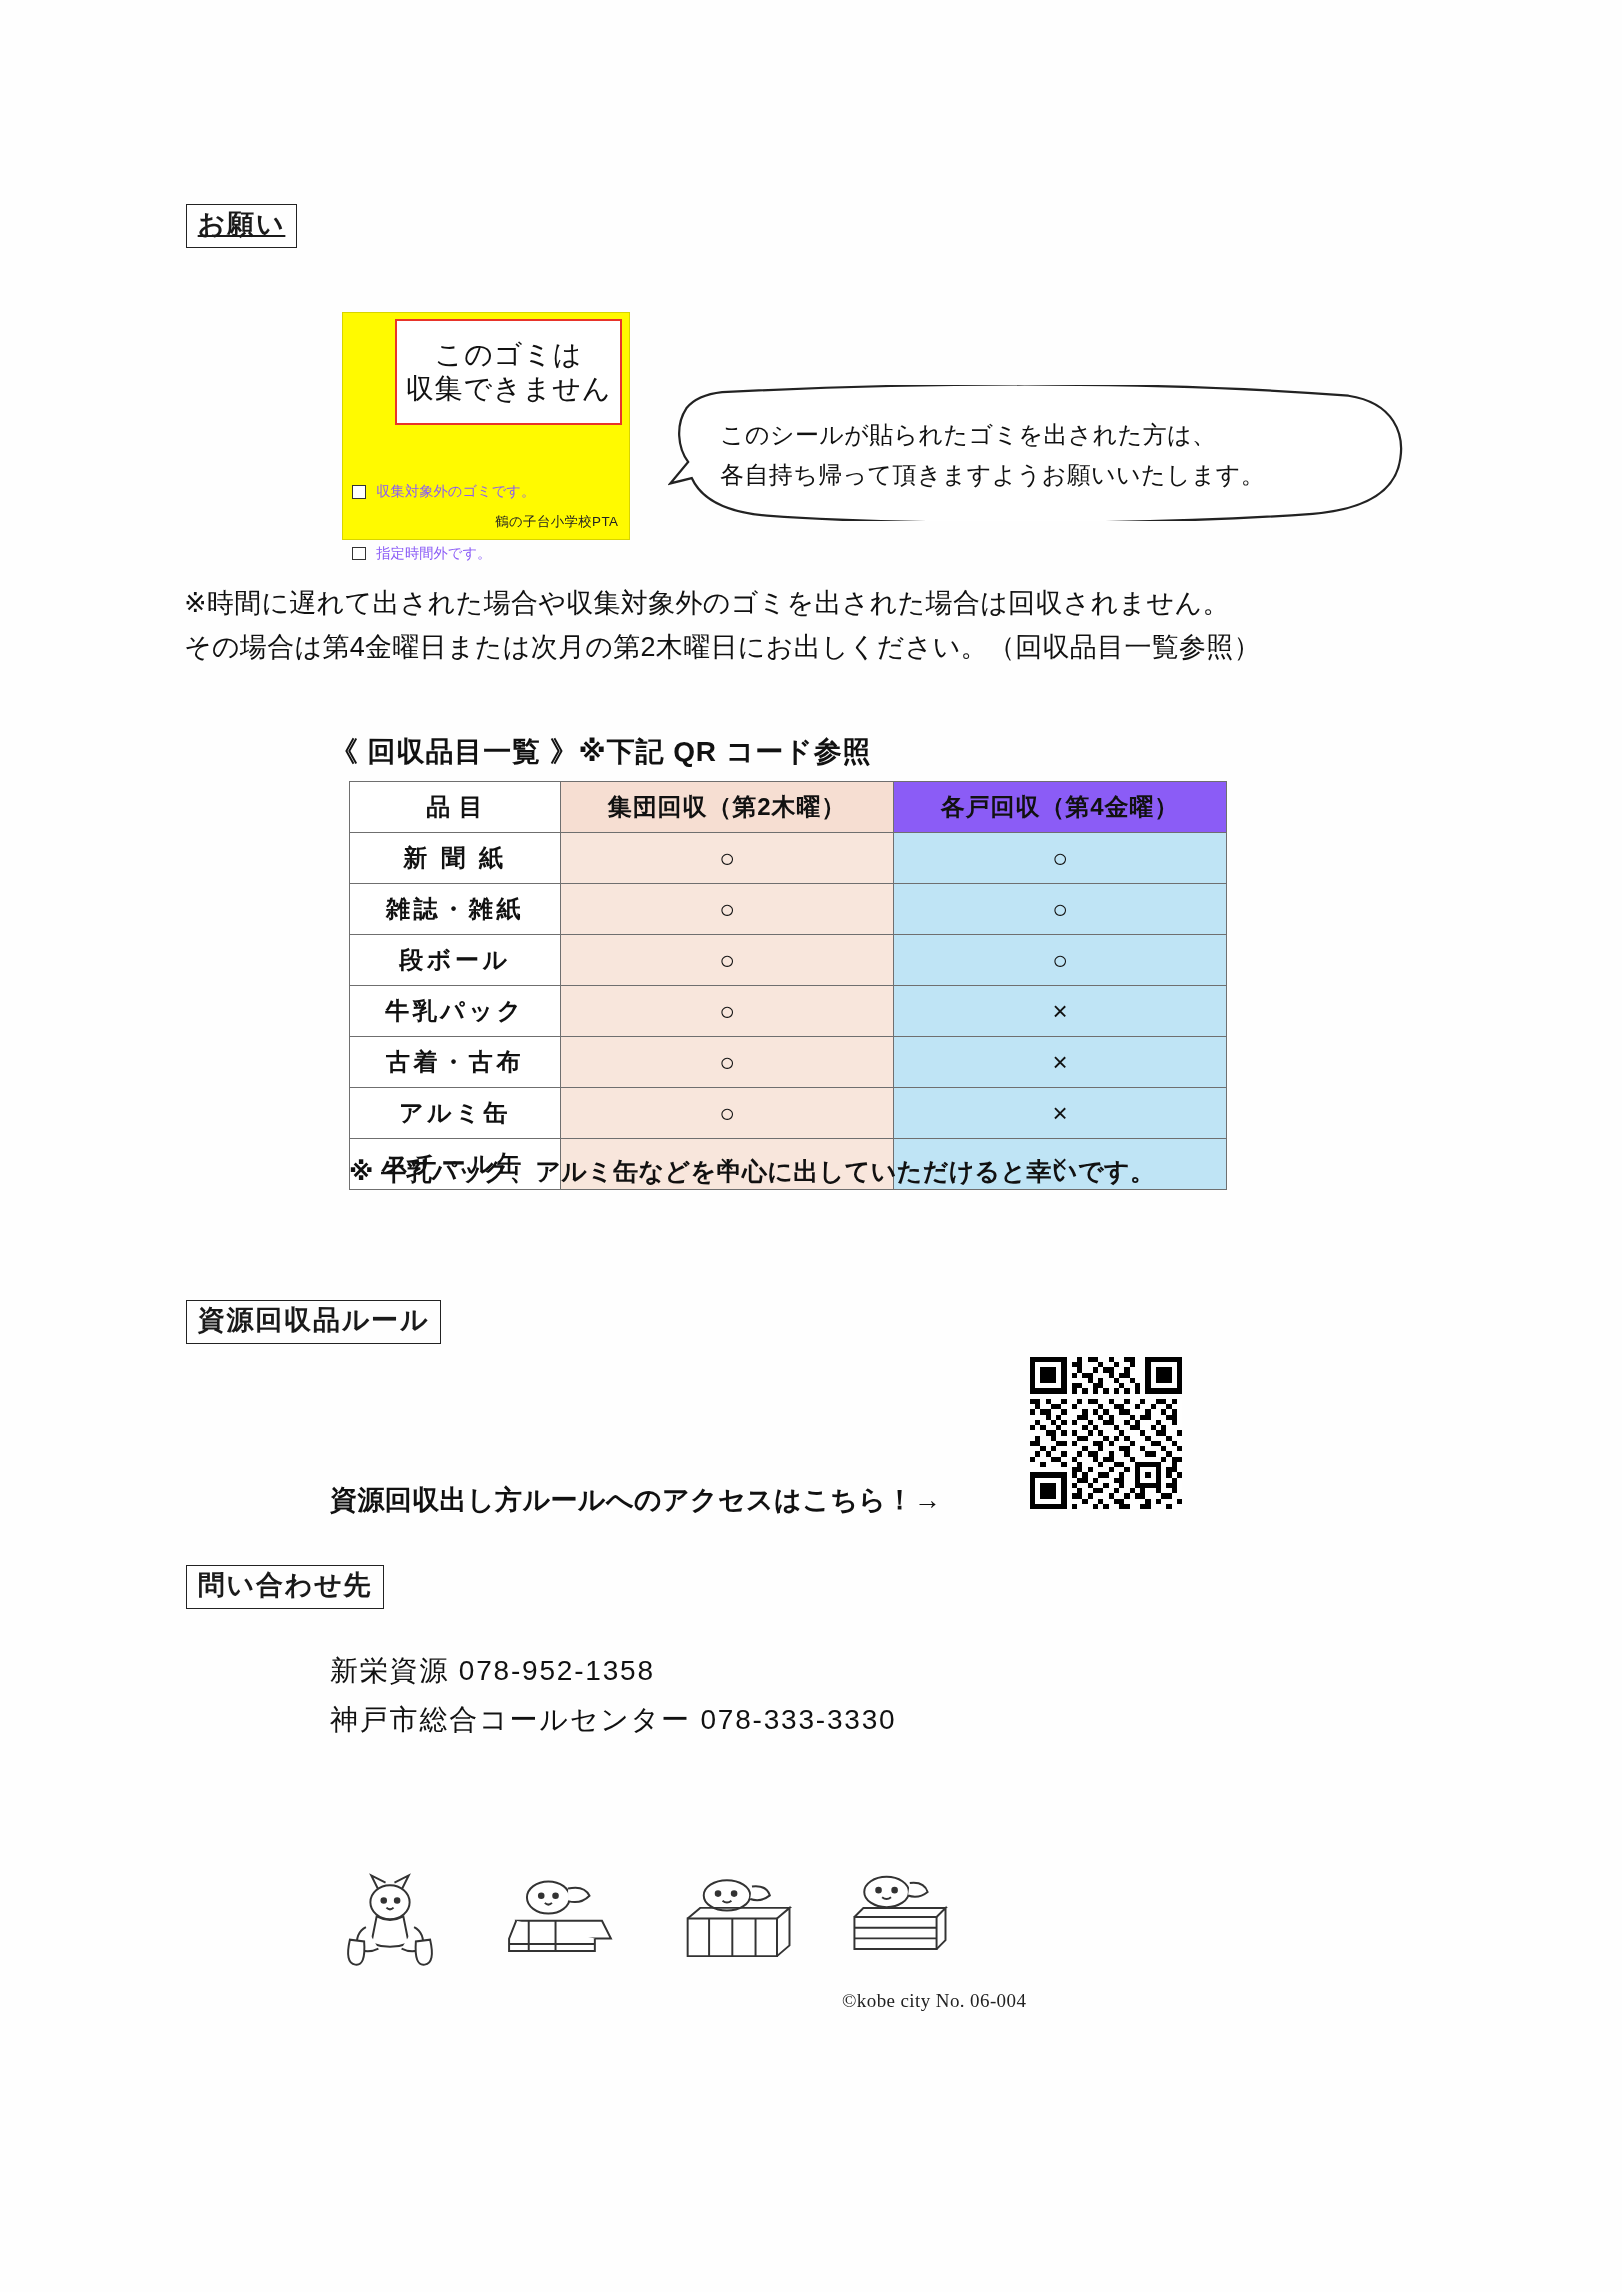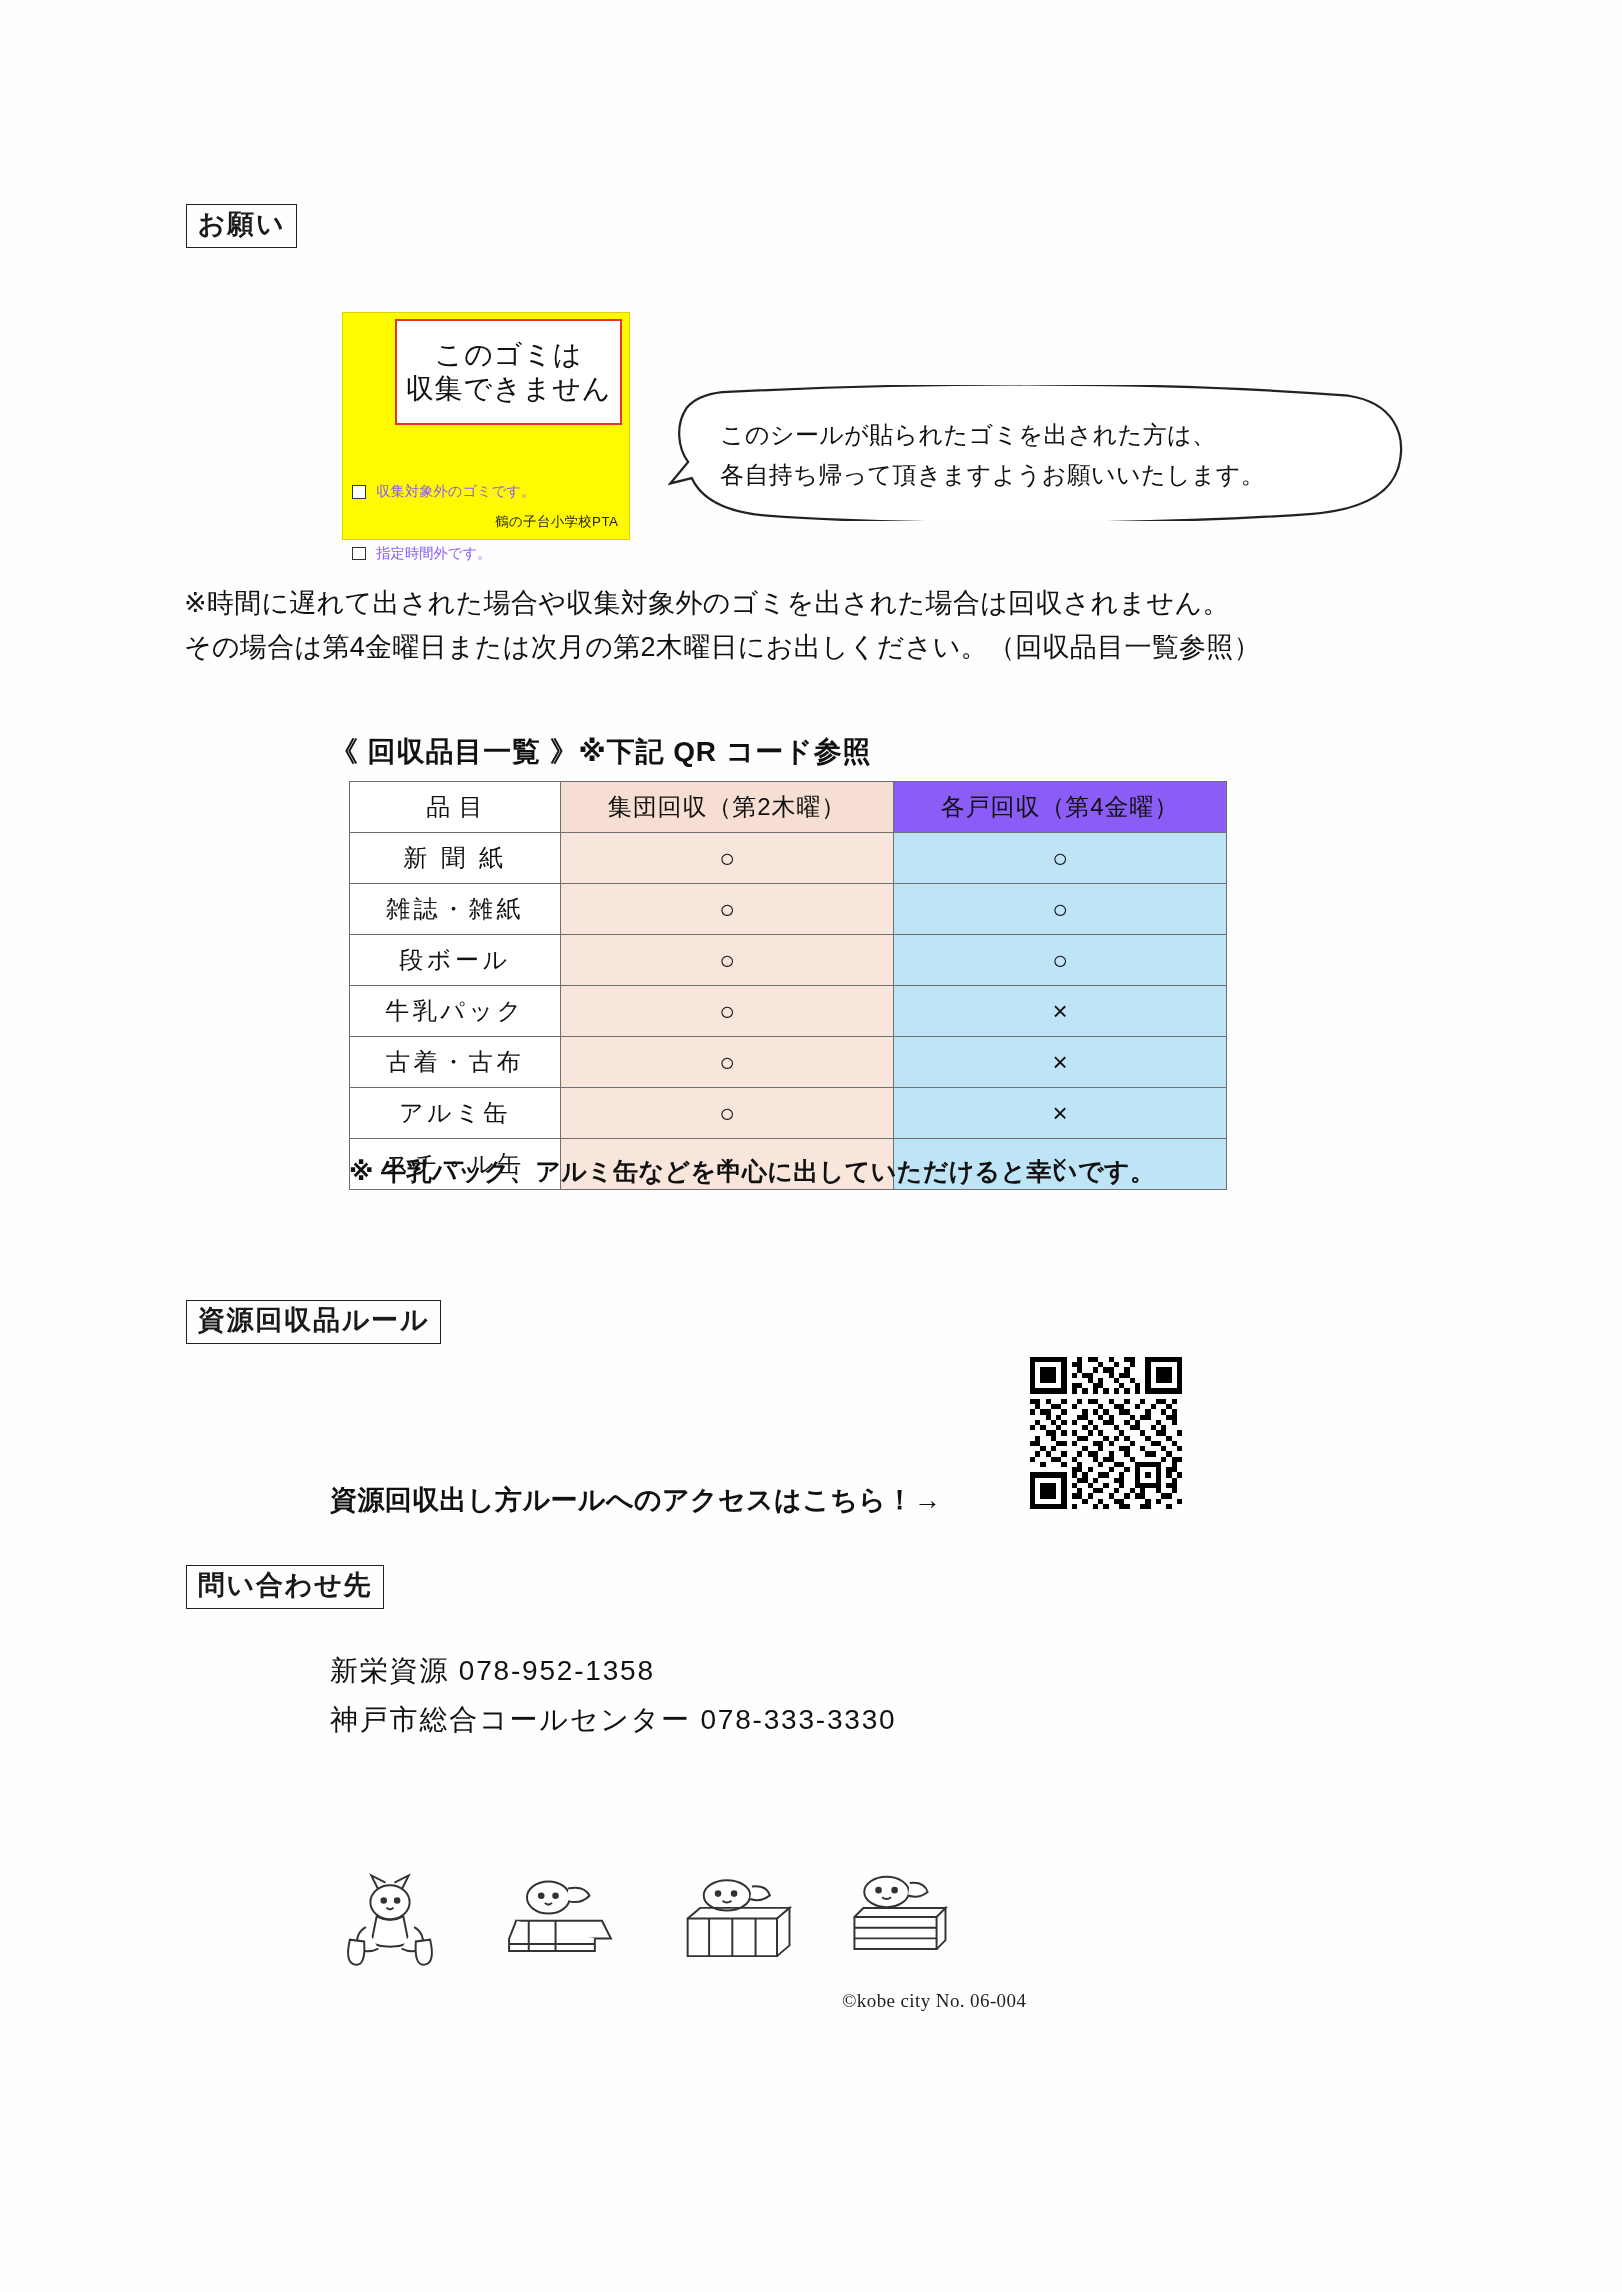--- a/index.html
+++ b/index.html
@@ -149,21 +149,21 @@
     border-collapse: collapse;
     table-layout: fixed;
     width: 878px;
     font-size: 24px;
   }
   table.items th, table.items td {
     border: 1.3px solid #6f6f6f;
     text-align: center;
     height: 50px;
     padding: 0;
-    font-weight: 400;
+    font-weight: 700;
     color: #111;
   }
   table.items col.c0 { width: 211px; }
   table.items col.c1 { width: 333px; }
   table.items col.c2 { width: 333px; }
   table.items thead th { font-size: 24px; letter-spacing: 0.9px; }
   table.items thead th.h0 { background: #ffffff; }
   table.items thead th.h1 { background: #f6ded2; }
   table.items thead th.h2 { background: #8b5cf6; }
   table.items tbody td.name { background: #ffffff; letter-spacing: 3.6px; }
@@ -231,21 +231,21 @@
     font-family: "Liberation Serif", serif;
     letter-spacing: 0.4px;
     white-space: nowrap;
   }
 </style>
 </head>
 <body>
 
 <div class="page">
 
-  <div class="boxed-label" style="left:186px; top:204px;">お願い</div>
+  <div class="boxed-label" style="left:186px; top:204px;text-decoration:underline;">お願い</div>
 
   <div class="sticker">
     <div class="sticker-top">
       <span>このゴミは</span>
       <span>収集できません</span>
     </div>
     <div class="sticker-checks">
       <div class="sticker-check-row">
         <span class="checkbox-glyph"></span>
         <span>収集対象外のゴミです。</span>

